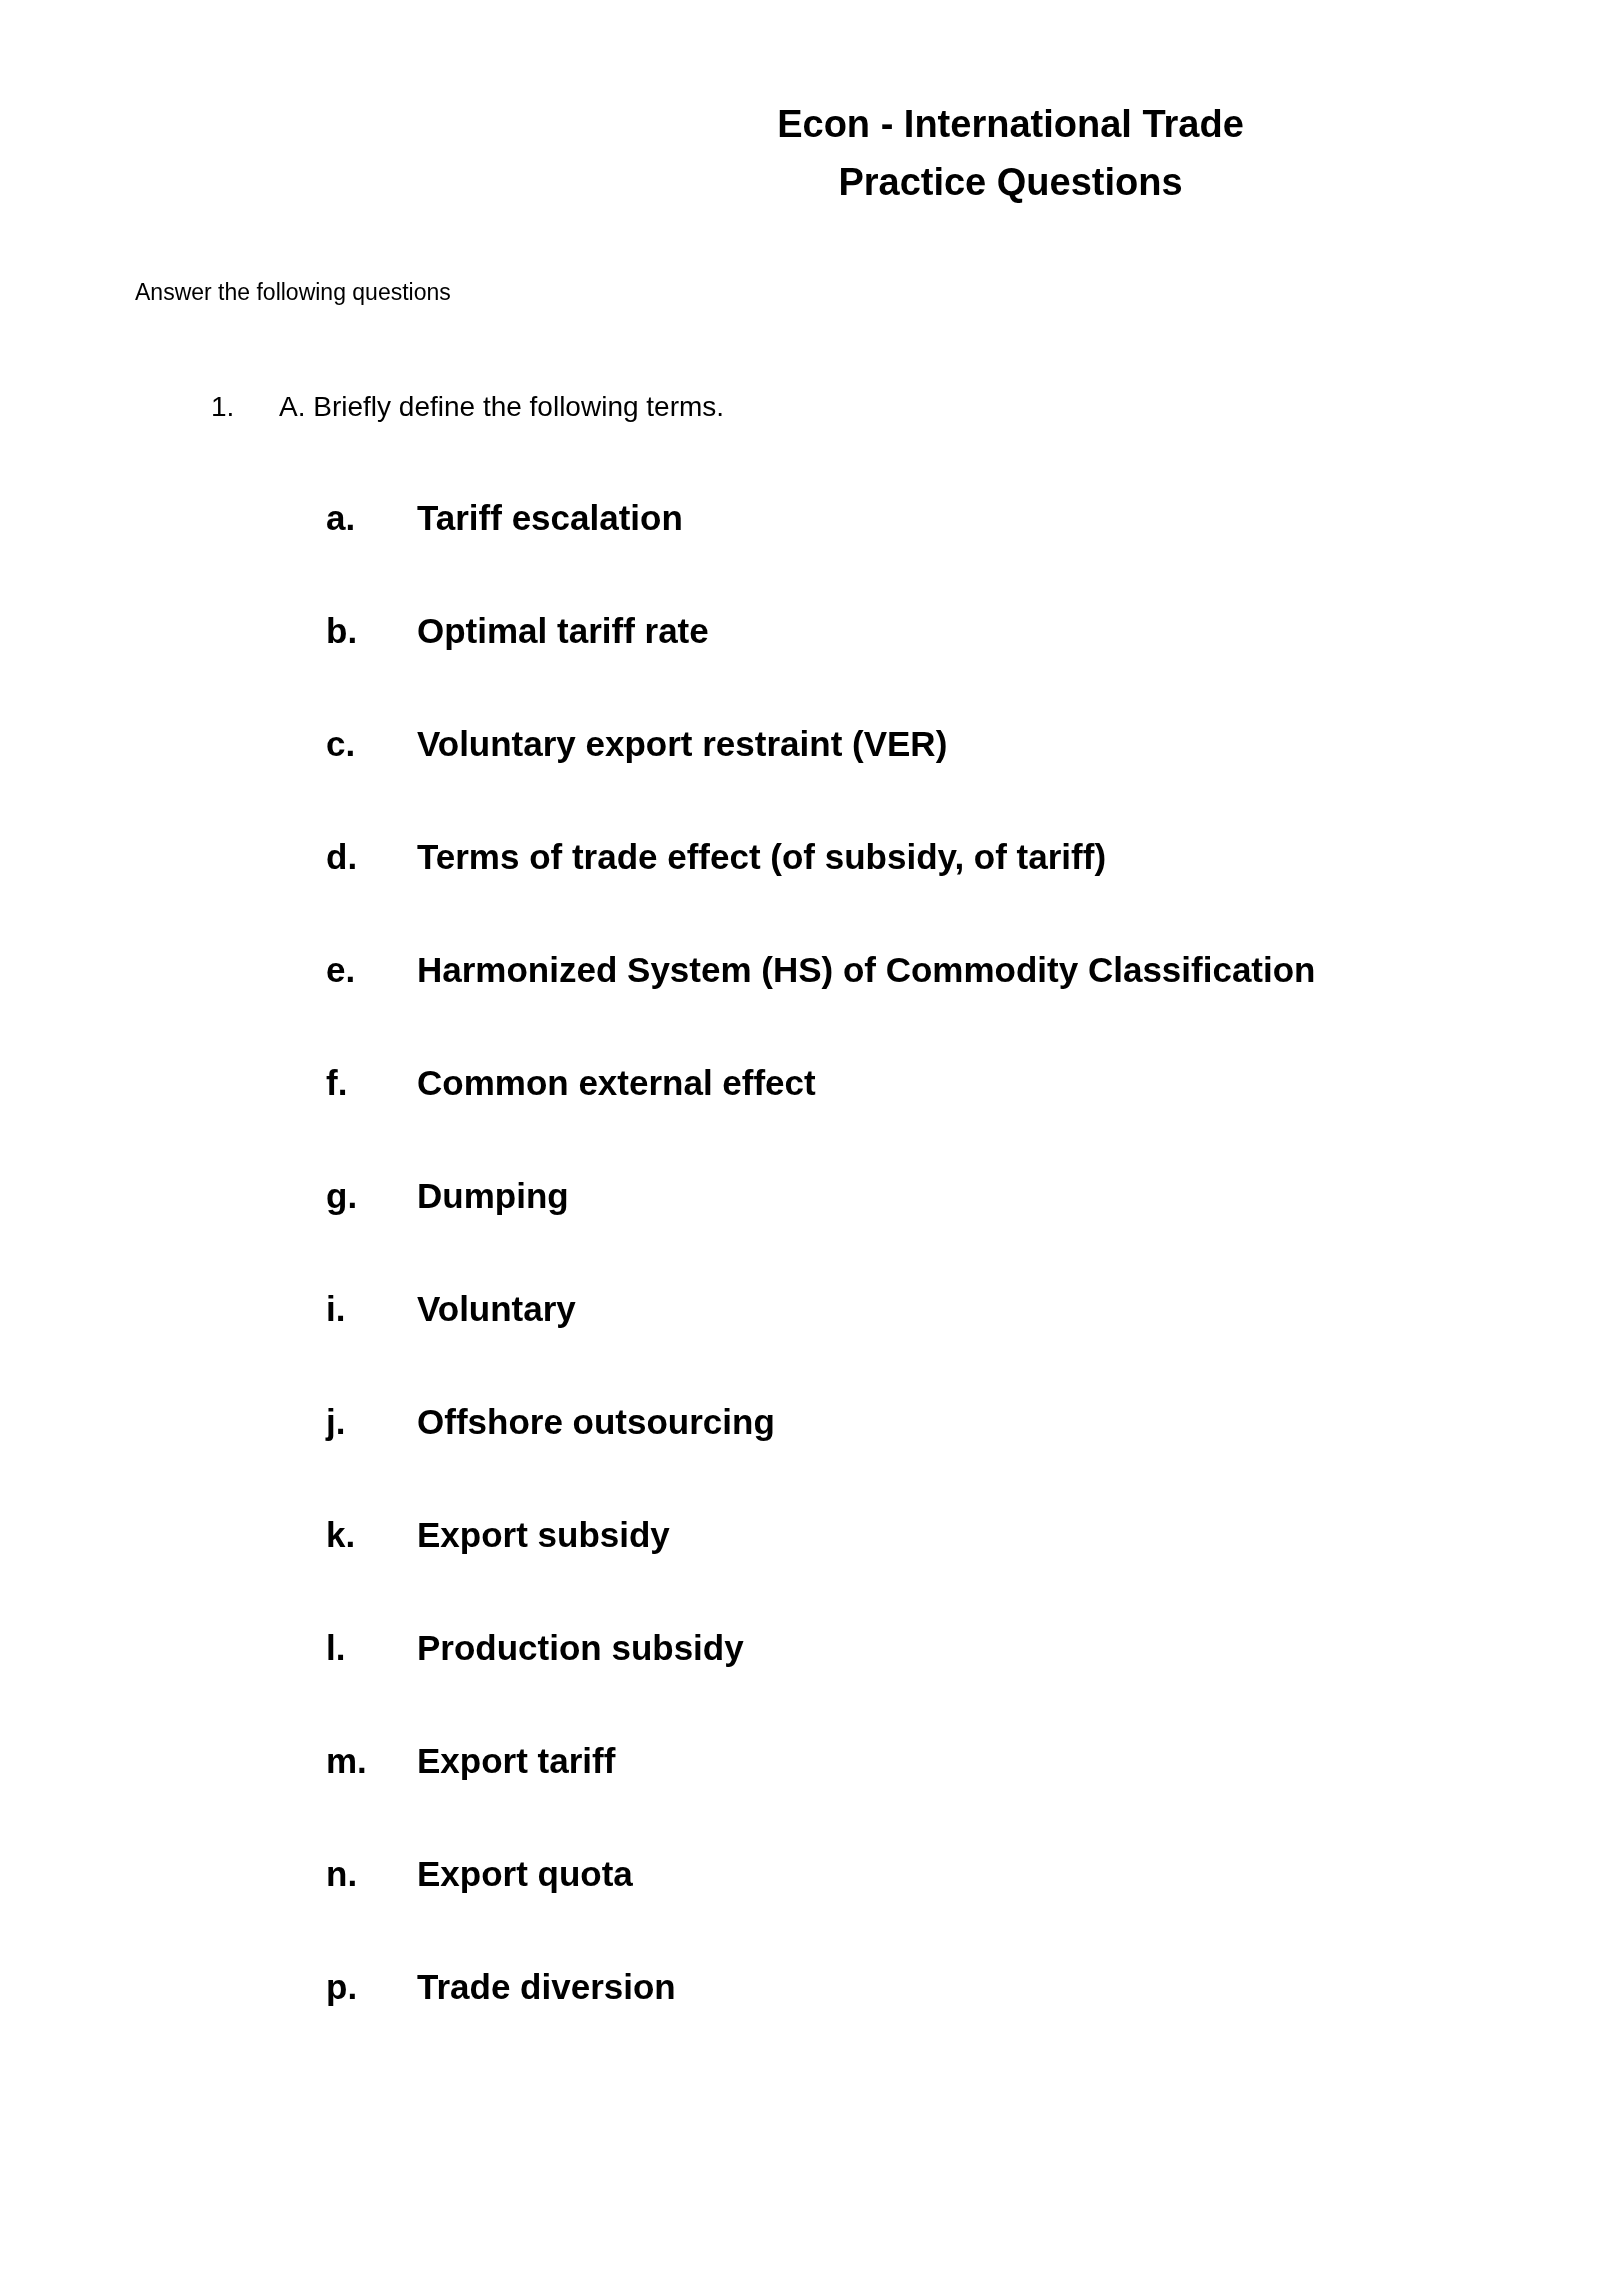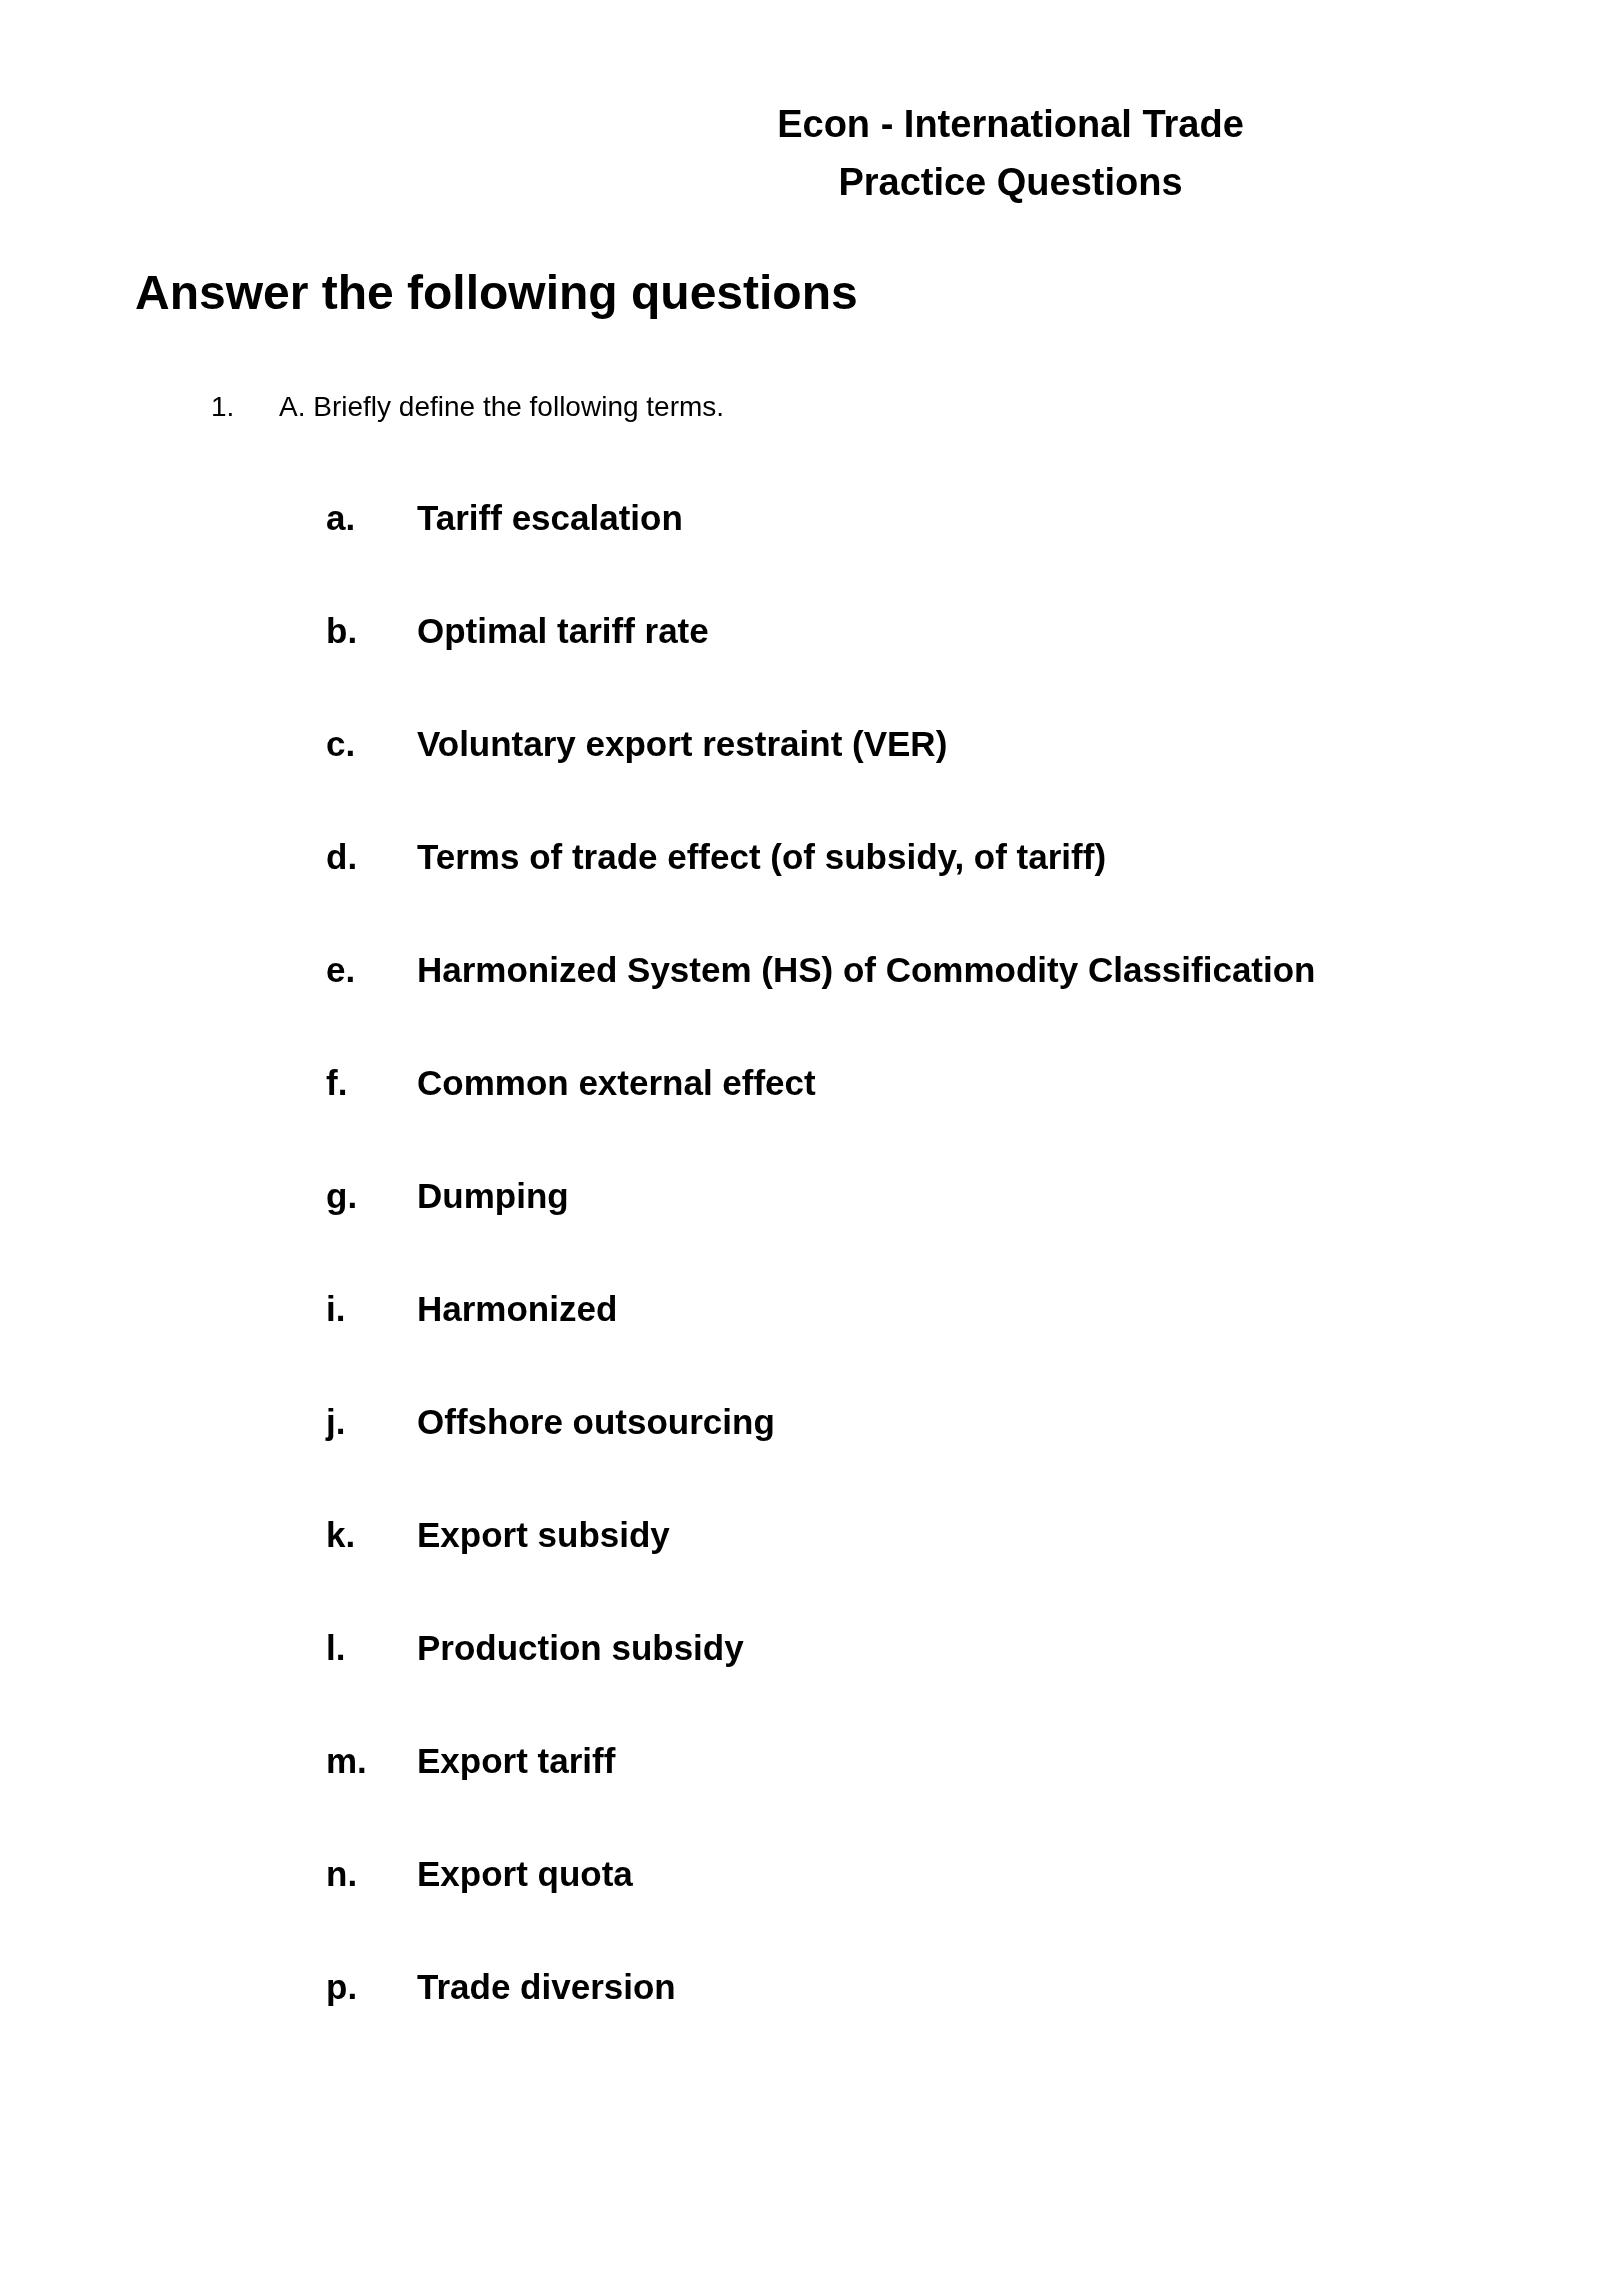--- a/index.html
+++ b/index.html
@@ -23,22 +23,22 @@
     width: 1191px;
     text-align: center;
     font-weight: bold;
     font-size: 38px;
     line-height: 58px;
   }
   .section-heading {
     position: absolute;
     top: 273px;
     left: 135px;
-    font-weight: bold;
-    font-size: 48px;
+    font-weight: normal;
+    font-size: 23px;
     line-height: 39px;
   }
   .q-row {
     position: absolute;
     left: 211px;
     font-size: 28px;
     line-height: 39px;
     white-space: nowrap;
   }
   .q-row .q-num {
@@ -99,21 +99,21 @@
       <li class="def-item">
       <span class="marker">e.</span><span class="label">Harmonized System (HS) of Commodity Classification</span>
     </li>
       <li class="def-item">
       <span class="marker">f.</span><span class="label">Common external effect</span>
     </li>
       <li class="def-item">
       <span class="marker">g.</span><span class="label">Dumping</span>
     </li>
       <li class="def-item">
-      <span class="marker">i.</span><span class="label">Harmonized</span>
+      <span class="marker">i.</span><span class="label">Voluntary</span>
     </li>
       <li class="def-item">
       <span class="marker">j.</span><span class="label">Offshore outsourcing</span>
     </li>
       <li class="def-item">
       <span class="marker">k.</span><span class="label">Export subsidy</span>
     </li>
       <li class="def-item">
       <span class="marker">l.</span><span class="label">Production subsidy</span>
     </li>

